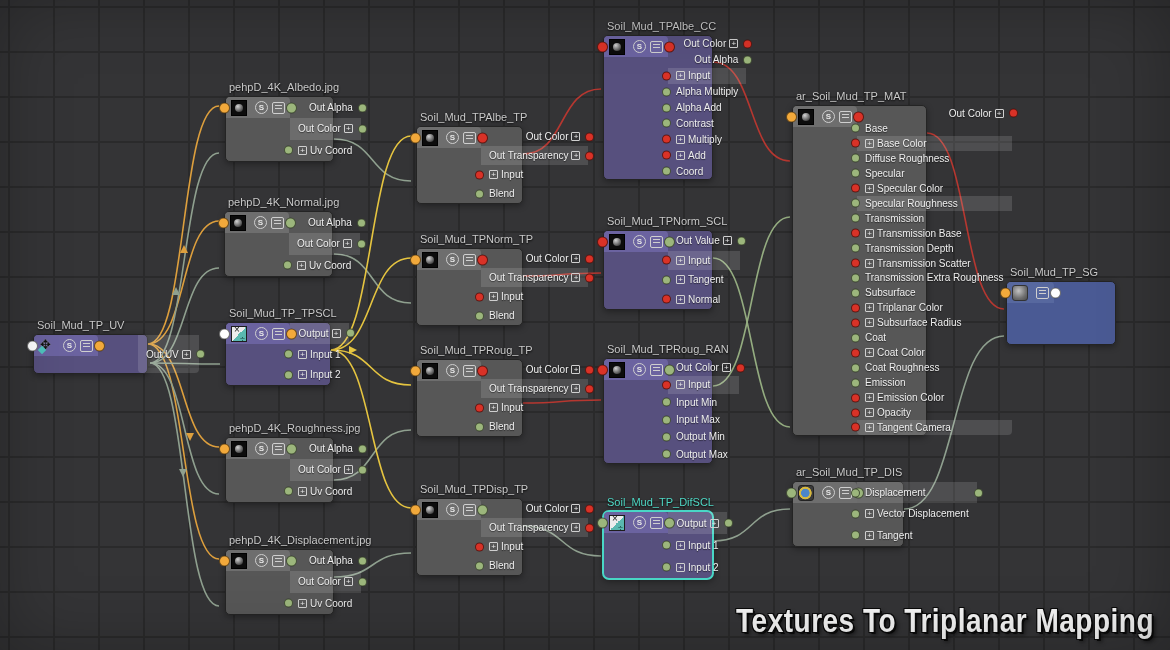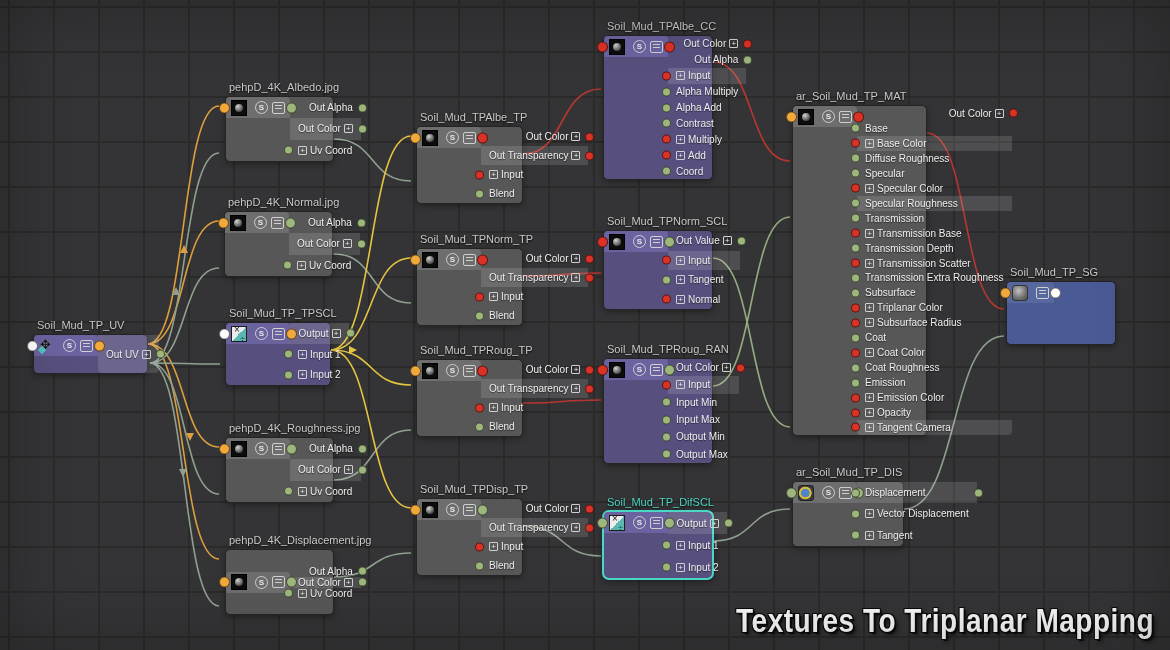--- a/index.html
+++ b/index.html
@@ -88,21 +88,21 @@
       <path d="M 523 526 C 565.9 526, 558.1 556, 601 556" fill="none" stroke="#8fa08f" stroke-width="1.6"></path>
       <path d="M 713 541 C 755.35 541, 747.65 509, 790 509" fill="none" stroke="#8fa08f" stroke-width="1.6"></path>
       <path d="M 904 509 C 959 509, 949 336, 1004 336" fill="none" stroke="#8fa08f" stroke-width="1.6"></path>
       <polygon points="184,245 180,253 188,253" fill="#dd9f3d"></polygon>
       <polygon points="176,287 172,295 180,295" fill="#8fa08f"></polygon>
       <polygon points="190,441 186,433 194,433" fill="#dd9f3d"></polygon>
       <polygon points="183,477 179,469 187,469" fill="#8fa08f"></polygon>
       <polygon points="357,350 349,346 349,354" fill="#e5c440"></polygon>
     </svg>
   <div id="nodes-layer">
-      <div class="node purple" style="left: 33px; top: 334px; width: 113px; height: 38px;">
+      <div class="node purple" style="left: 33px; top: 334px; width: 113px; height: 38px; gap: 40px;">
         <div class="node-title">Soil_Mud_TP_UV</div>
         <div class="hdr">
           <span class="icon place2d"></span>
           <span class="spacer"></span>
           <span class="badge-s">S</span>
           <span class="badge-list"></span>
           <span class="dot l" style="background: rgb(255, 255, 255);"></span>
           <span class="dot r" style="background: rgb(242, 169, 59);"></span>
         </div>
         <div class="rows">
@@ -215,21 +215,21 @@
             <span class="plus">+</span>
             <span class="dot r" style="background: rgb(156, 182, 124);"></span>
           </div>
           <div class="row">
             <span class="dot l" style="background: rgb(156, 182, 124);"></span>
             <span class="plus">+</span>
             <span class="lbl">Uv Coord</span>
           </div>
         </div>
       </div>
-      <div class="node gray" style="left: 225px; top: 549px; width: 107px; height: 64px; align-items: center;">
+      <div class="node gray" style="left: 225px; top: 549px; width: 107px; height: 64px;">
         <div class="node-title">pehpD_4K_Displacement.jpg</div>
         <div class="hdr">
           <span class="icon thumb"></span>
           <span class="spacer"></span>
           <span class="badge-s">S</span>
           <span class="badge-list"></span>
           <span class="dot l" style="background: rgb(242, 169, 59);"></span>
           <span class="dot r" style="background: rgb(156, 182, 124);"></span>
         </div>
         <div class="rows">

